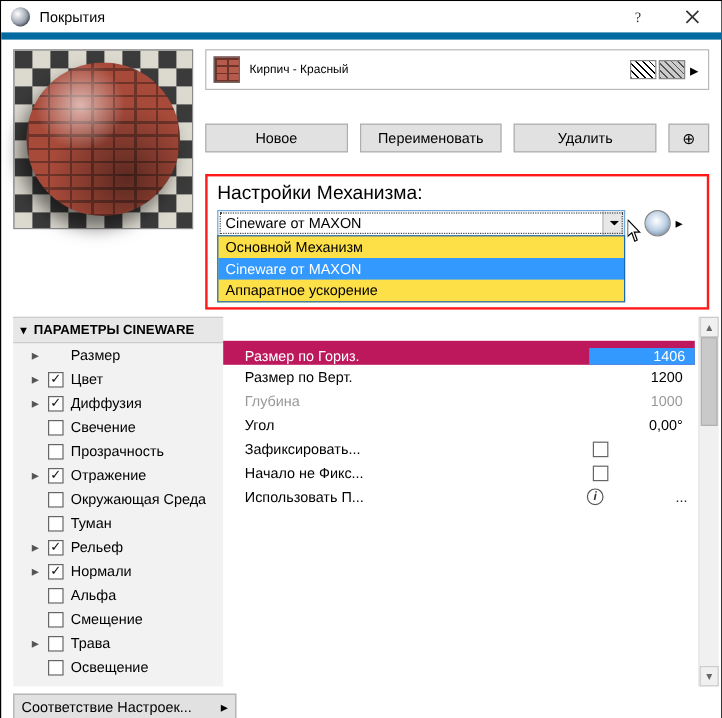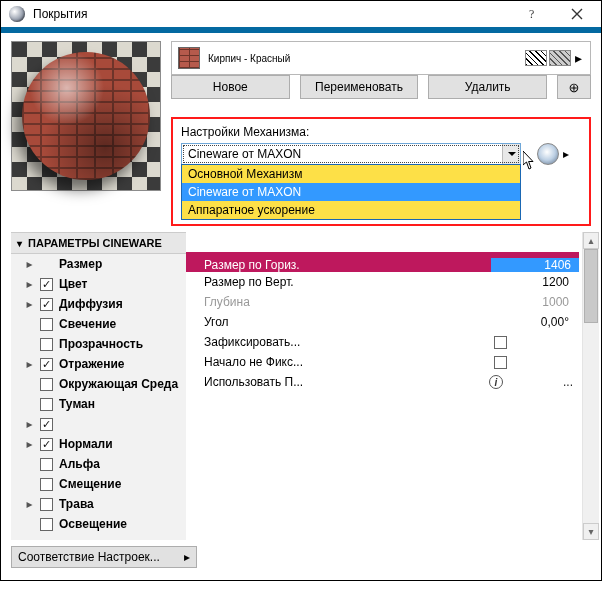--- a/index.html
+++ b/index.html
@@ -83,40 +83,40 @@
   .name-text { flex: 1; font-size: 10px; padding-top:1px;}
   .hatch-icons { display: flex; gap: 2px; align-items: center; }
   .hicon {
     width: 22px; height: 16px; border: 1px solid #888;
     background:
       repeating-linear-gradient(45deg, #000 0 1px, transparent 1px 4px);
   }
   .hicon.b { background: repeating-linear-gradient(45deg, #555 0 1px, transparent 1px 4px), #ccc; }
   .chev { font-size: 14px; line-height: 1; padding: 0 2px; }
 
-  .btn-row { display: flex; gap: 10px; margin-top: 0; }
+  .btn-row { display: flex; gap: 10px; margin-top: 28px; }
   .btn {
     flex: 1;
     height: 24px;
     border: 1px solid #adadad;
     background: #e1e1e1;
     display: flex; align-items: center; justify-content: center;
     font-size: 12px;
   }
   .btn.small { flex: 0 0 34px; }
   .globe-icon { font-size: 13px; }
 
   .red-highlight {
     position: relative;
     border: 2px solid #ff1a1a;
     margin-top: 18px;
     padding: 6px 8px 4px 8px;
   }
   .red-highlight::before { content: none; }
-  .settings-label { font-size: 12px; margin-bottom: 4px; display:block; }
+  .settings-label { font-size: 16px; margin-bottom: 4px; display:block; }
 
   .combo-open {
     position: relative;
     margin-right: 60px;
   }
   .combo-field {
     height: 22px;
     border: 1px solid #6fa7d8;
     background: #fff;
     display: flex; align-items: center;
@@ -200,21 +200,21 @@
     border: 1px solid #666;
     background: #fff;
     display: flex; align-items: center; justify-content: center;
   }
   .cbox.checked::after {
     content: "✓";
     font-size: 11px;
     line-height: 1;
     color: #111;
   }
-  .param-label { flex: 1; font-weight: bold; }
+  .param-label { flex: 1; }
 
   .prop-area {
     flex: 1;
     position: relative;
     font-size: 12px;
   }
   .prop-row {
     display: flex; align-items: center;
     height: 20px;
     padding: 0 14px 0 18px;
@@ -408,20 +408,21 @@
           <span class="param-label">Окружающая Среда</span>
         </div>
         <div class="param-row">
           <span class="tree-toggle"></span>
           <span class="cbox"></span>
           <span class="param-label">Туман</span>
         </div>
         <div class="param-row">
           <span class="tree-toggle">▸</span>
           <span class="cbox checked"></span>
+          <span class="param-label">Рельеф</span>
         </div>
         <div class="param-row">
           <span class="tree-toggle">▸</span>
           <span class="cbox checked"></span>
           <span class="param-label">Нормали</span>
         </div>
         <div class="param-row">
           <span class="tree-toggle"></span>
           <span class="cbox"></span>
           <span class="param-label">Альфа</span>

